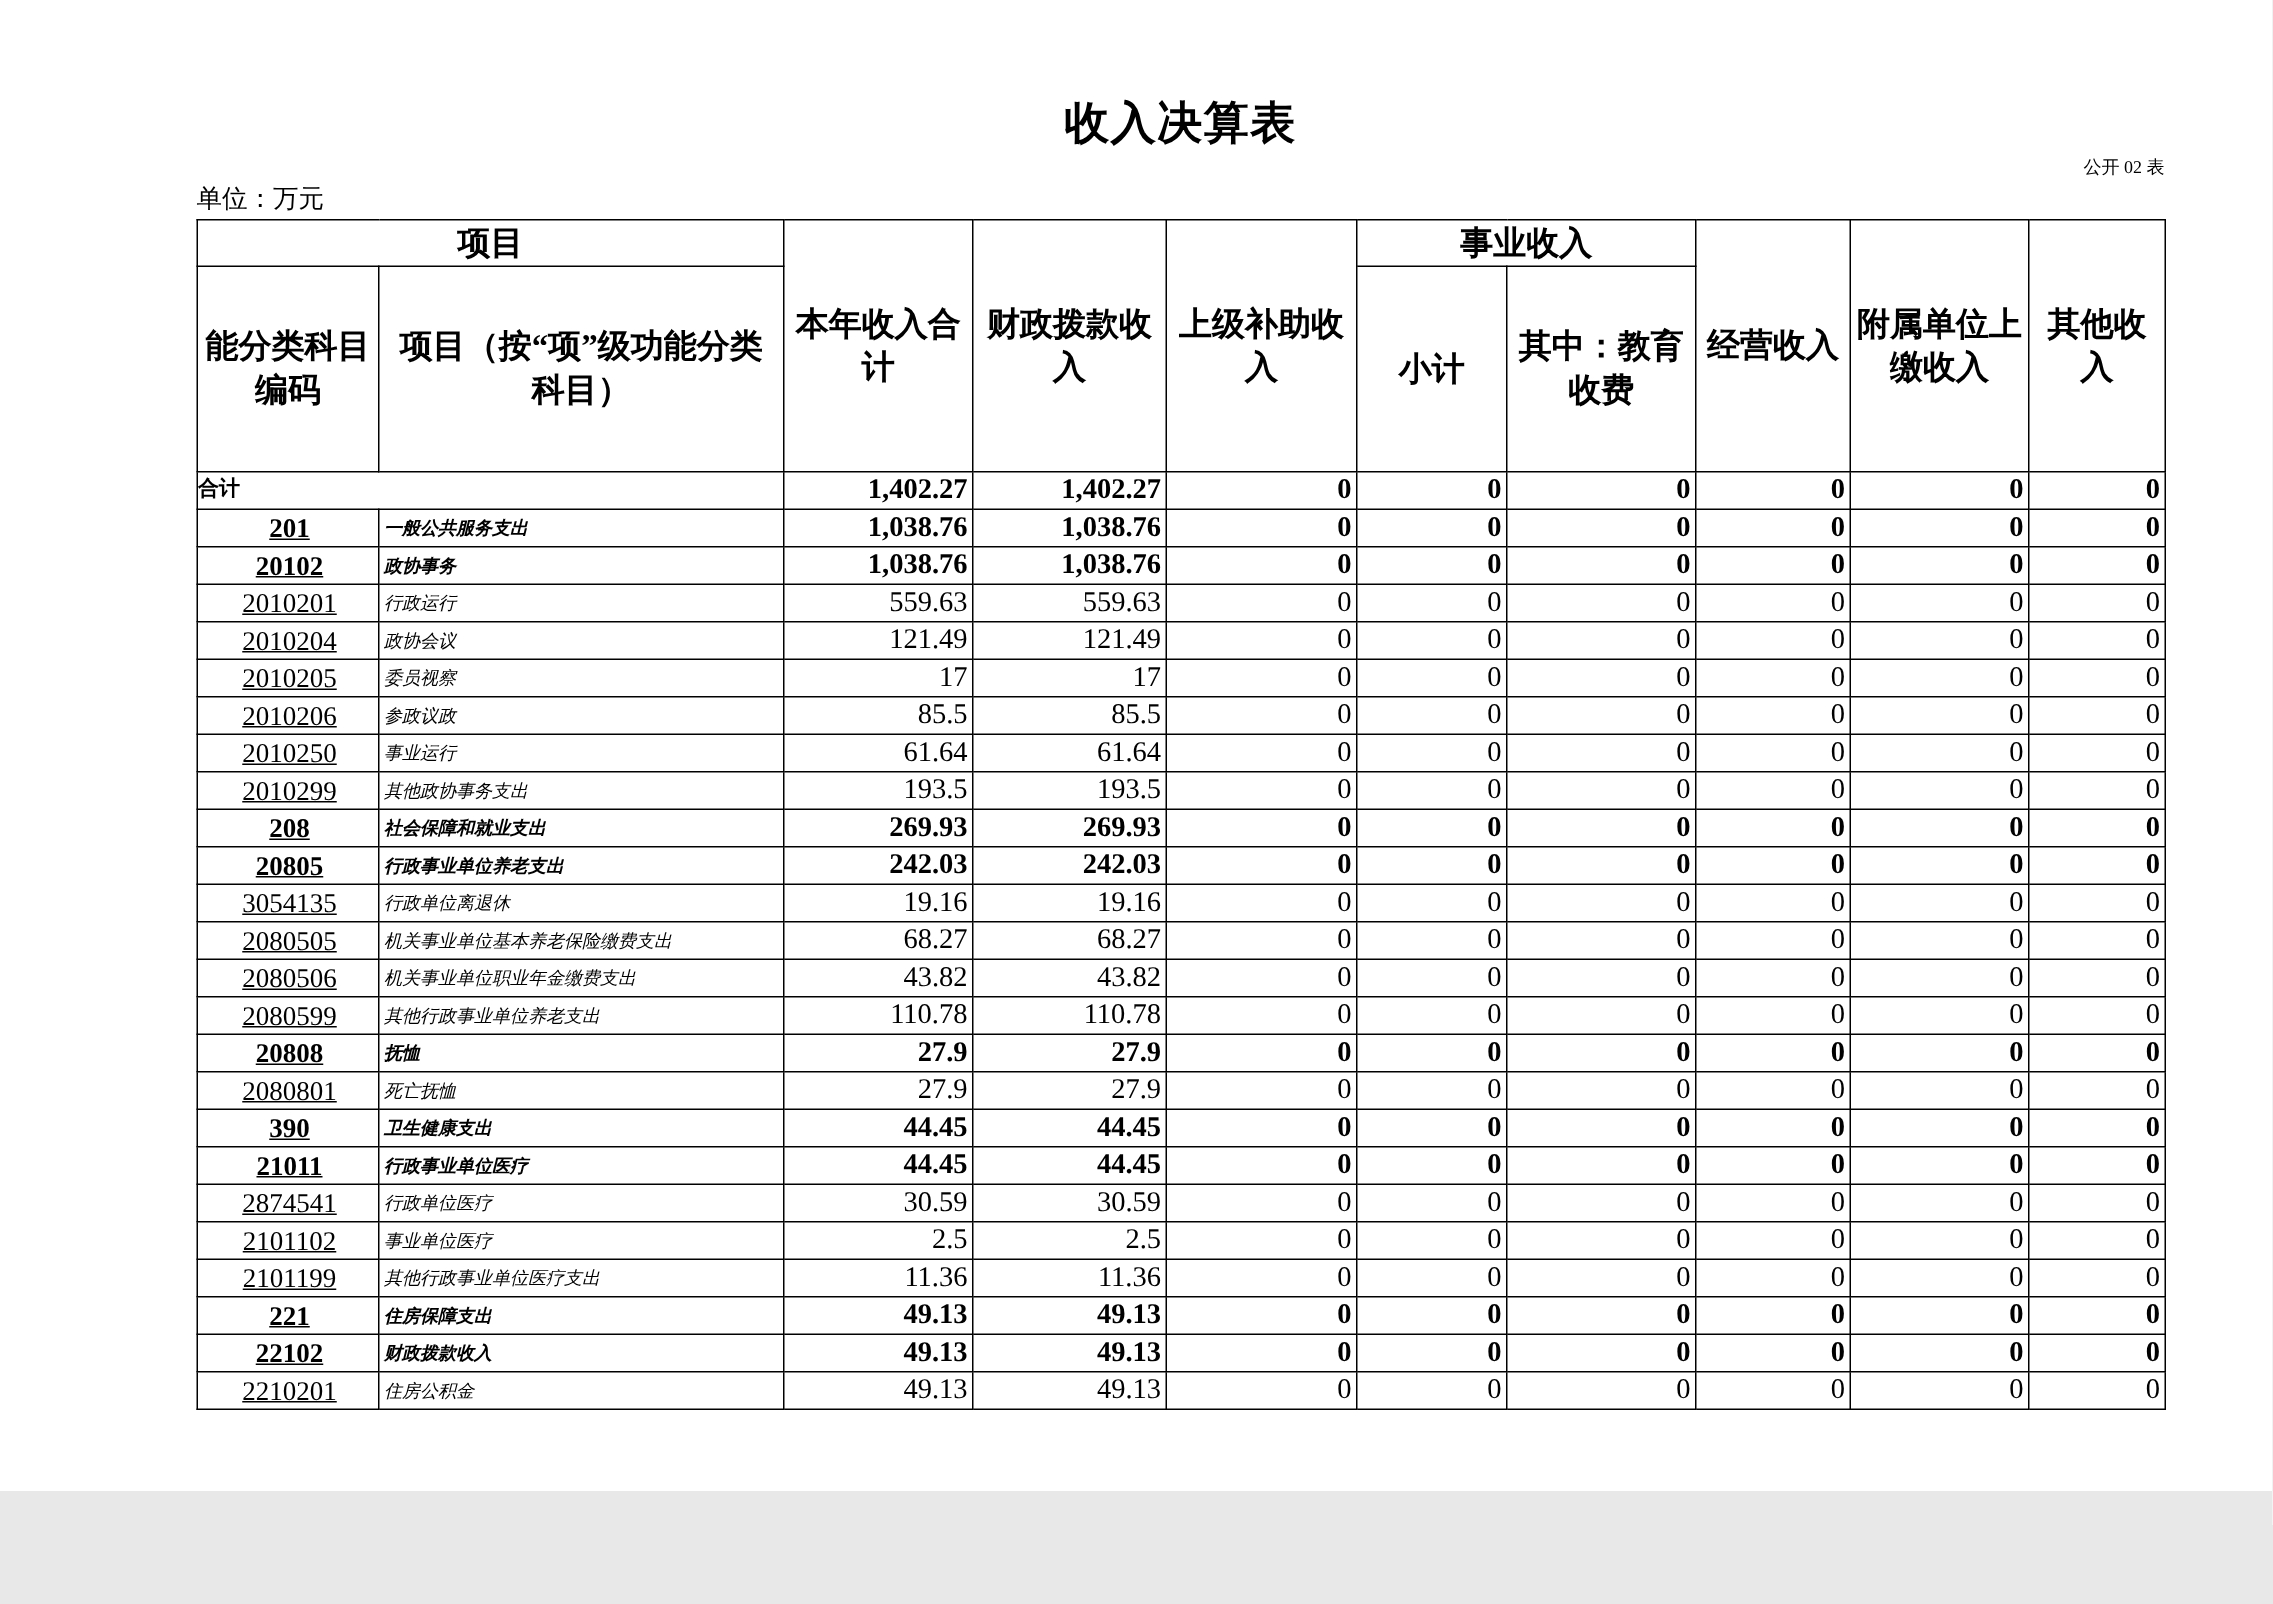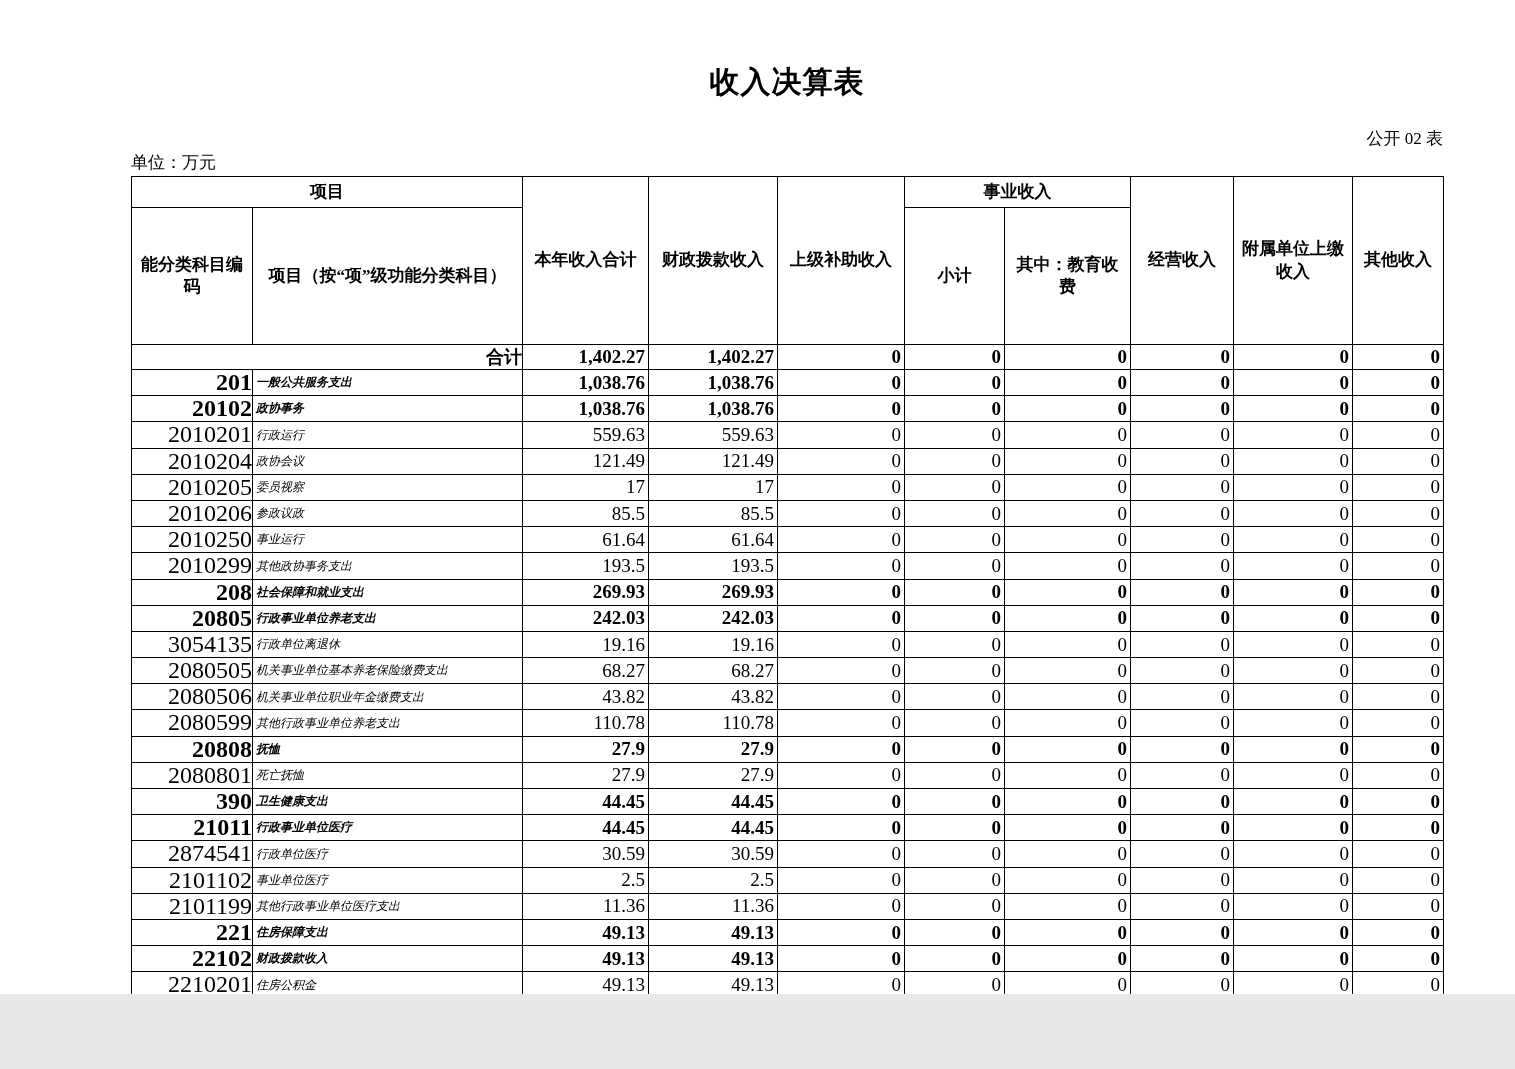--- a/index.html
+++ b/index.html
@@ -20,23 +20,22 @@
     width: 1312px;
   }
   .doc-title {
     margin-top: 62px;
     text-align: center;
     font-size: 30px;
     font-weight: bold;
     letter-spacing: 1px;
   }
   .table-label-line {
-    margin-top: 24px;
     text-align: right;
-    font-size: 17px;
+    font-size: 12px;
   }
   .meta-line {
     margin-top: 2px;
     display: flex;
     justify-content: space-between;
     align-items: flex-end;
     font-size: 17px;
     line-height: 22px;
   }
   table.fin-table {
@@ -45,36 +44,36 @@
     table-layout: fixed;
     width: 1312px;
   }
   .fin-table th, .fin-table td {
     border: 1px solid #000;
     vertical-align: middle;
     overflow: hidden;
   }
   .fin-table thead th {
     font-weight: bold;
-    font-size: 17px;
+    font-size: 22px;
     text-align: center;
     padding: 0 4px;
     line-height: 1.3;
   }
   .fin-table thead tr.hrow1 th { height: 31px; }
   .fin-table thead tr.hrow2 th { height: 137px; }
   .fin-table tbody td {
     height: 25px;
     line-height: 1.05;
     white-space: nowrap;
   }
-  .cell-code   { font-size: 24px; text-align: right;  padding-left: 2px; }
+  .cell-code   { font-size: 18px; text-align: center;  padding-left: 2px; text-decoration: underline; }
   .cell-item   { font-size: 12px; text-align: left;  padding-left: 3px; font-style: italic; }
   .cell-num    { font-size: 19px; text-align: right; padding-right: 3px; }
-  .cell-total-label { font-size: 18px; text-align: right; font-weight: bold; }
+  .cell-total-label { font-size: 14px; text-align: left; font-weight: bold; }
   tr.bold-row td { font-weight: bold; }
   .page-footer {
     margin-top: 16px;
     text-align: center;
     font-size: 16px;
   }
 </style>
 </head>
 <body>
 

